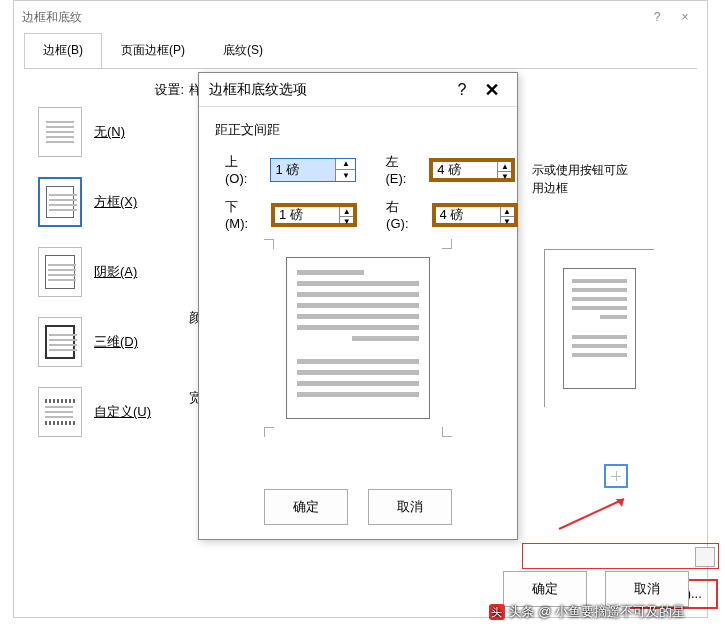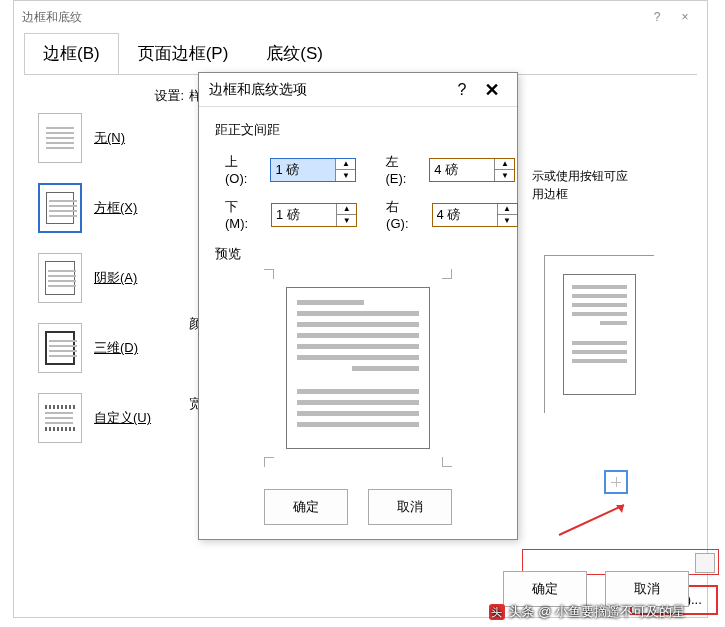--- a/index.html
+++ b/index.html
@@ -11,21 +11,21 @@
       background: #fff; border: 1px solid #ccc;
     }
     .main-titlebar {
       height: 32px; display: flex; align-items: center; padding: 0 8px;
       font-size: 12px; color: #666;
     }
     .main-titlebar .title { flex: 1; }
     .main-titlebar .help, .main-titlebar .close { width: 28px; text-align: center; color: #888; }
     
     .tabs {
-      display: flex; padding: 0 10px; font-size: 17px;
+      display: flex; padding: 0 10px; font-size: 12px;
     }
     .tab {
       padding: 8px 18px; border: 1px solid transparent; cursor: pointer;
     }
     .tab.active {
       border: 1px solid #ccc; border-bottom-color: #fff; background: #fff;
       margin-bottom: -1px;
     }
     .tab-body {
       border-top: 1px solid #ccc; margin: 0 10px; padding: 12px 10px 10px 10px;
@@ -122,21 +122,21 @@
     .sub-titlebar .close { width: 30px; text-align: center; font-size: 18px; font-weight: bold; }
     
     .sub-body { padding: 14px 16px; font-size: 13px; }
     .group-label { margin-bottom: 14px; }
     .margin-row {
       display: flex; align-items: center; gap: 23px; margin-bottom: 12px; margin-left: 10px;
     }
     .margin-row .lbl { width: 44px; }
     .spinner {
       display: flex; align-items: stretch; width: 86px; height: 24px;
-      border: 1px solid #a16207;
+      border: 4px solid #a16207;
     }
     .spinner.selected { border: 1px solid #2f6fc8; }
     .spinner input {
       border: none; width: 64px; padding: 0 4px; font-size: 13px; outline: none;
     }
     .spinner input.hl { background: #cfe4ff; }
     .spinner .arrows {
       width: 20px; border-left: 1px solid #888; display: flex; flex-direction: column;
     }
     .spinner .arrows span {
@@ -346,21 +346,20 @@
       <span class="lbl" style="margin-left:6px">右(G):</span>
       <div class="spinner">
         <input value="4 磅" style="">
         <div class="arrows">
             <span>▲</span>
             <span>▼</span>
           </div>
       </div>
     </div>
 
-    <div class="preview-label">预览</div>
     <div class="preview-area">
       <div class="crop-tl"></div>
         <div class="crop-tr"></div>
         <div class="crop-bl"></div>
         <div class="crop-br"></div>
       <div class="mini-page">
         <div class="ln half"></div>
         <div class="ln"></div>
           <div class="ln"></div>
           <div class="ln"></div>

